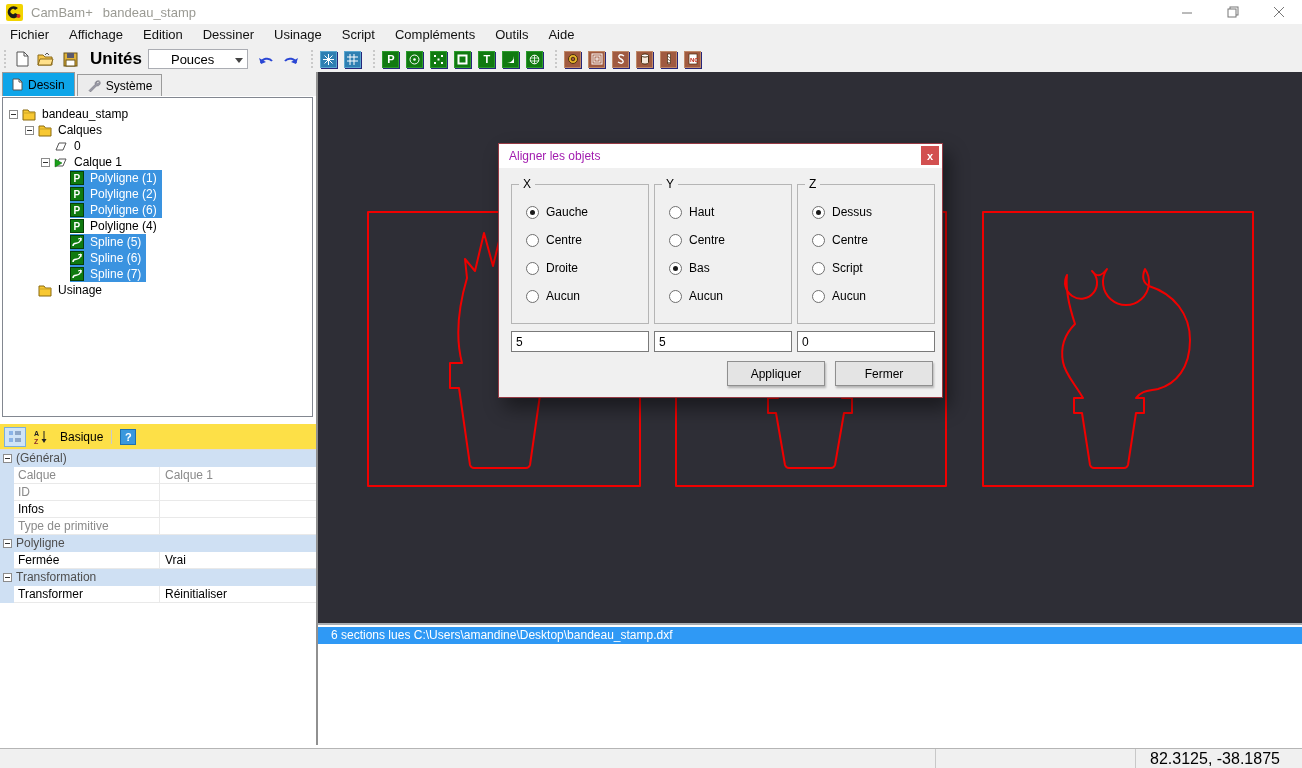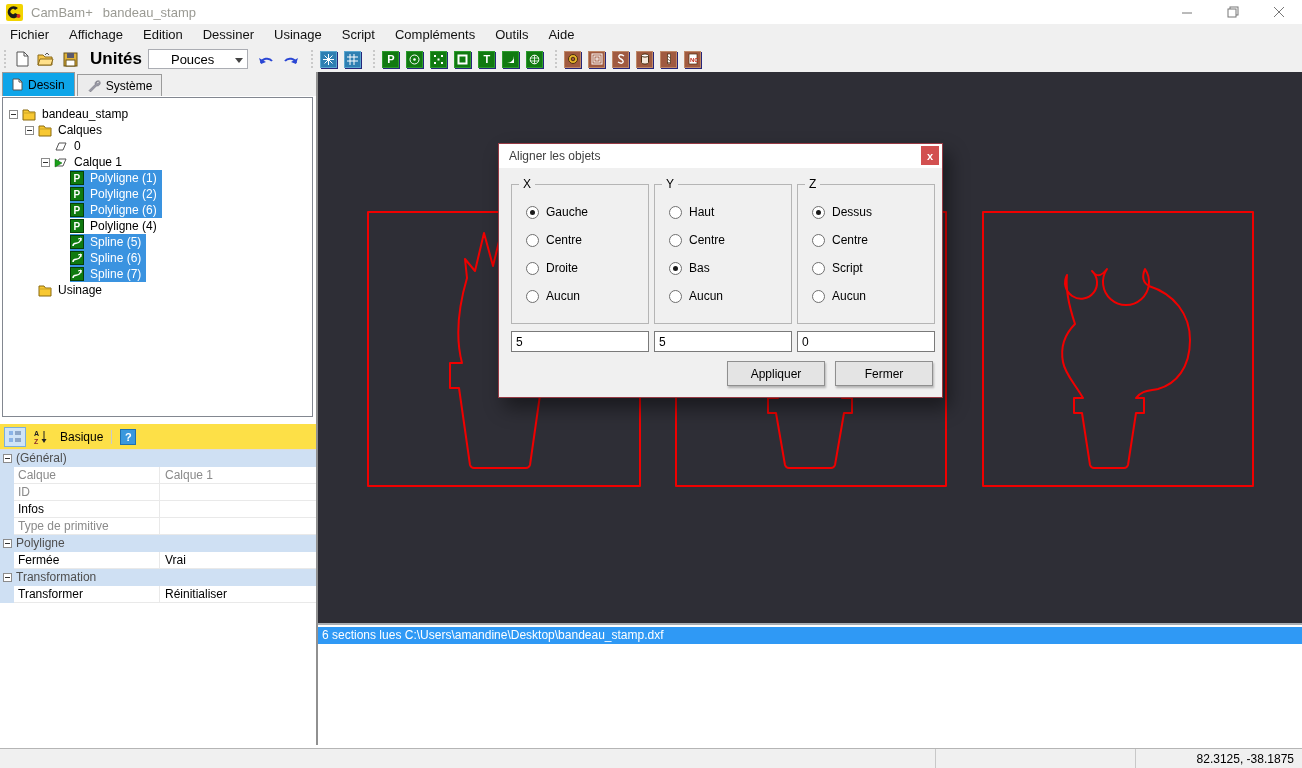--- a/index.html
+++ b/index.html
@@ -67,45 +67,45 @@
   .muted { color:#8a8a8a; }
   .pexp { width:9px; height:9px; border:1px solid #8c8c8c; background:#fff; display:flex; align-items:center; justify-content:center; }
   .pexp::after { content:""; width:5px; height:1px; background:#333; }
 
   
   .vsplit { position:absolute; left:316px; top:72px; width:2px; height:673px; background:#909090; }
 
   
   .canvas { position:absolute; left:318px; top:72px; width:984px; height:553px; background:#2e2e36; border-bottom:2px solid #a8adb2; }
   .canvas svg { display:block; }
-  .msgbar { position:absolute; left:318px; top:627px; width:984px; height:17px; background:#2f99f5; color:#fff; font-size:12px; line-height:17px; padding-left:4px; white-space:nowrap; overflow:hidden; }
+  .msgbar { position:absolute; left:318px; top:627px; width:984px; height:17px; background:#2f99f5; color:#fff; font-size:12px; line-height:17px; padding-left:13px; white-space:nowrap; overflow:hidden; }
 
   
   .dialog { position:absolute; left:498px; top:143px; width:445px; height:255px; background:#f0f0f0; border:1px solid #963a44; box-shadow:6px 10px 18px rgba(0,0,0,0.45); }
   .dtitle { height:24px; background:#fff; display:flex; align-items:center; position:relative; }
-  .dtitle .dtext { margin-left:10px; font-size:12px; color:#404040; }
+  .dtitle .dtext { margin-left:10px; font-size:12px; color:#a21caf; }
   .dclose { position:absolute; right:3px; top:2px; width:18px; height:19px; background:#d25050; color:#fff; font-size:11px; font-weight:bold; display:flex; align-items:center; justify-content:center; }
   .groupbox { position:absolute; width:138px; height:140px; border:1px solid #b5b5b5; top:40px; }
   .gb-x { left:12px; } .gb-y { left:155px; } .gb-z { left:298px; }
   .glabel { position:absolute; top:-8px; left:7px; background:#f0f0f0; padding:0 4px; font-size:12px; }
   .opts { padding:20px 0 0 14px; display:flex; flex-direction:column; row-gap:14px; }
   .opt { display:flex; align-items:center; font-size:12px; }
   .radio { width:13px; height:13px; border-radius:50%; border:1px solid #707070; background:#fff; margin-right:7px; position:relative; flex:none; }
   .opt.checked .radio::after { content:""; position:absolute; left:3px; top:3px; width:5px; height:5px; border-radius:50%; background:#1a1a1a; }
   .dinput { position:absolute; top:187px; width:138px; height:21px; border:1px solid #7a7a7a; background:#fff; font-size:12px; padding-left:4px; font-family:"Liberation Sans", sans-serif; }
   .di-x { left:12px; } .di-y { left:155px; } .di-z { left:298px; }
   .dbtn { position:absolute; top:217px; width:98px; height:25px; background:#e4e4e4; border:1px solid #8f8f8f; font-size:12px; font-family:"Liberation Sans", sans-serif; box-shadow:1px 2px 2px rgba(0,0,0,0.25); display:flex; align-items:center; justify-content:center; }
   .db-apply { left:228px; } .db-close { left:336px; }
 
   
   .statusbar { position:absolute; left:0; top:748px; width:1302px; height:20px; background:#f0f0f0; border-top:1px solid #b5b5b5; display:flex; }
   .sseg { border-right:1px solid #c8c8c8; height:100%; }
   .sseg1 { width:936px; }
   .sseg2 { width:200px; }
-  .sseg3 { flex:1; display:flex; align-items:center; justify-content:flex-end; padding-right:8px; font-size:12px; border-right:none; }
+  .sseg3 { flex:1; display:flex; align-items:center; justify-content:center; padding-right:8px; font-size:16px; border-right:none; }
 </style>
 </head>
 <body>
 
 <div class="titlebar">
   <svg class="applogo" viewBox="0 0 17 17">
     <rect x="0" y="0" width="17" height="17" rx="2" fill="#f2d400"></rect>
     <path d="M12 4 A6 6 0 1 0 13 11 L9 9 A2.5 2.5 0 1 1 9 6 Z" fill="#1a1a1a"></path>
     <circle cx="12.5" cy="12" r="2" fill="#d42b1e"></circle>
   </svg>

